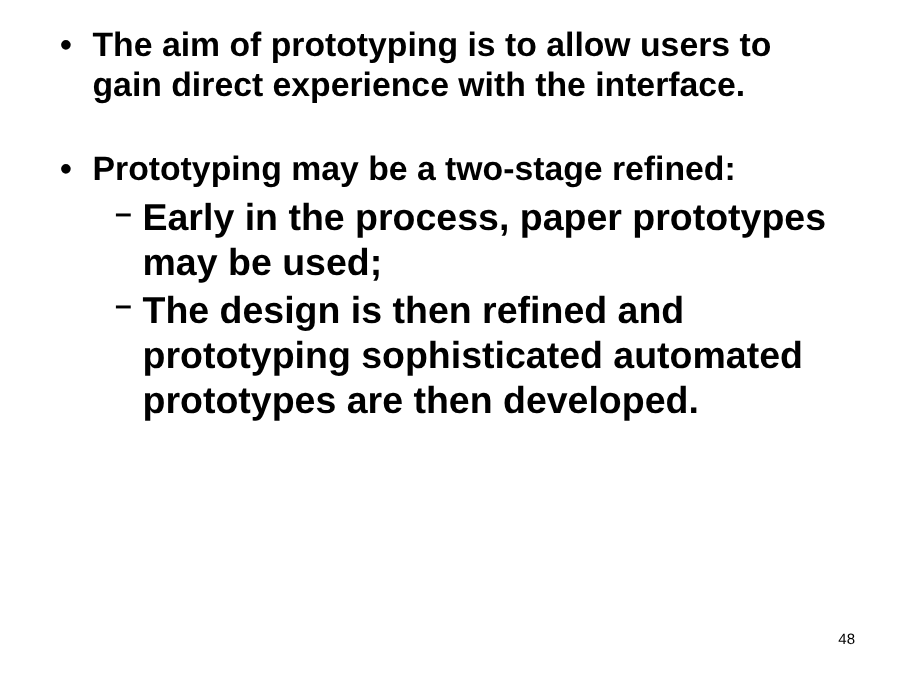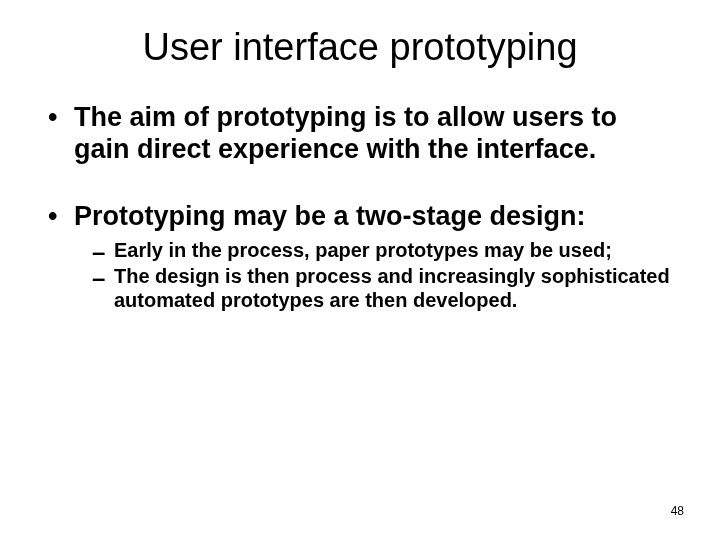--- a/index.html
+++ b/index.html
@@ -3,39 +3,38 @@
   <meta charset="utf-8">
   <style>
     * { margin: 0; padding: 0; box-sizing: border-box; }
     html, body { width: 720px; height: 540px; background: #fff; font-family: Arial, Helvetica, sans-serif; color: #000; }
     .slide { width: 720px; height: 540px; position: relative; padding: 20px 40px 0 40px; }
     .title { font-size: 38px; text-align: center; margin-top: 6px; margin-bottom: 32px; font-weight: normal; }
     .bullets { list-style: none; padding-left: 8px; }
     .bullets > li { position: relative; padding-left: 26px; font-size: 27px; line-height: 1.2; margin-bottom: 34px; font-weight: bold; }
     .bullets > li::before { content: "•"; position: absolute; left: 0; top: 0; font-size: 27px; }
     .subbullets { list-style: none; padding-left: 18px; margin-top: 6px; }
-    .subbullets > li { position: relative; padding-left: 22px; font-size: 20px; line-height: 1.2; margin-bottom: 2px; }
+    .subbullets > li { position: relative; padding-left: 22px; font-size: 30px; line-height: 1.2; margin-bottom: 2px; }
     .subbullets > li::before { content: "–"; position: absolute; left: 0; top: 0; font-size: 24px; }
     .page-number { position: absolute; right: 36px; bottom: 22px; font-size: 12px; }
   </style>
 </head>
 <body>
 
 <div class="slide">
-  <h1 class="title">User interface prototyping</h1>
   <ul class="bullets">
     <li>
       <span>The aim of prototyping is to allow users to gain direct experience with the interface.</span>
     </li>
     <li>
-      <span>Prototyping may be a two-stage design:</span>
+      <span>Prototyping may be a two-stage refined:</span>
       <ul class="subbullets">
         <li>
           <span>Early in the process, paper prototypes may be used;</span>
         </li>
         <li>
-          <span>The design is then process and increasingly sophisticated automated prototypes are then developed.</span>
+          <span>The design is then refined and prototyping sophisticated automated prototypes are then developed.</span>
         </li>
       </ul>
     </li>
   </ul>
   <div class="page-number">48</div>
 </div>
 
 </body></html>

